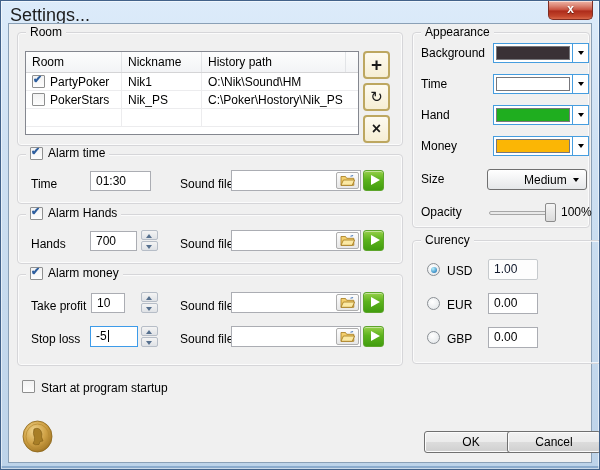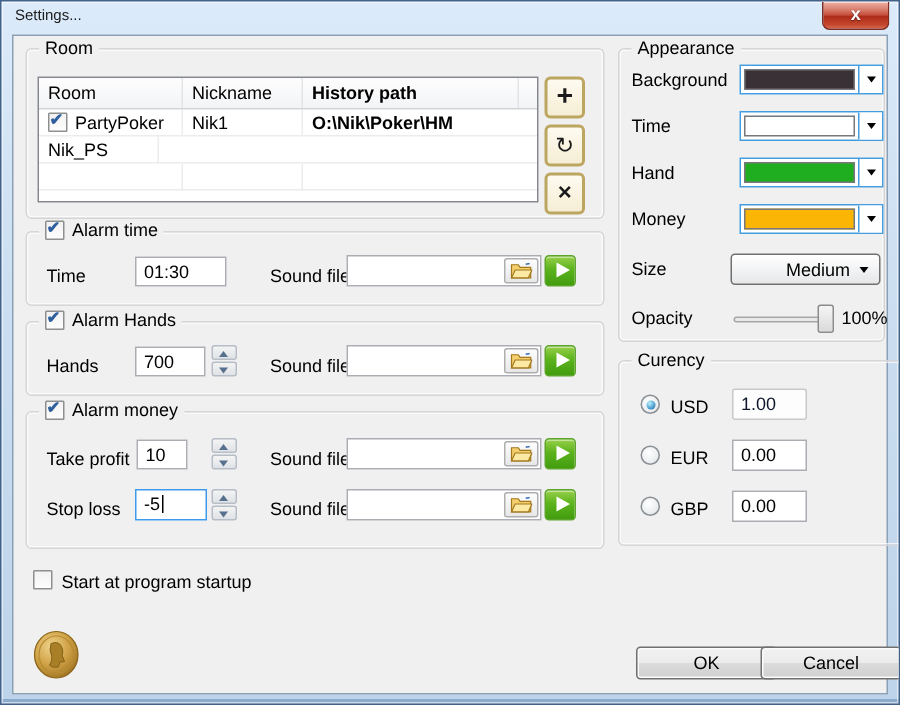--- a/index.html
+++ b/index.html
@@ -4,21 +4,21 @@
 <style>
   * { margin:0; padding:0; box-sizing:border-box; }
   body { font-family:"Liberation Sans", sans-serif; background:#fff; }
   .window {
     position:relative; width:600px; height:470px;
     background:linear-gradient(180deg,#dcebfa 0%,#cfe1f3 30%,#bdd3e9 100%);
     border:1px solid #42628a; box-shadow:inset 0 0 0 1px rgba(255,255,255,.55), inset 0 -3px 0 #8babcd;
     font-size:12px; color:#000; overflow:hidden;
   }
   .titlebar { position:absolute; top:0; left:0; right:0; height:22px; }
-  .title-text { position:absolute; left:9px; top:4px; font-size:10px; color:#1c1c1c; }
+  .title-text { position:absolute; left:9px; top:4px; font-size:18px; color:#1c1c1c; }
   .close-btn {
     position:absolute; top:0; right:6px; width:45px; height:19px;
     border:1px solid #7e2d22; border-top:none; border-radius:0 0 5px 5px;
     background:linear-gradient(180deg,#f0b5a7 0%,#da8271 28%,#c74f3d 50%,#ad2b1a 55%,#c3462c 85%,#d8684a 100%);
     color:#fff; font-weight:bold; font-size:12px; text-align:center; line-height:16px;
     box-shadow:inset 0 1px 0 rgba(255,255,255,.55); text-shadow:0 1px 1px rgba(0,0,0,.5); cursor:default;
   }
   .client {
     position:absolute; left:7px; top:22px; width:584px; height:440px;
     background:#f0f0f0; border:1px solid #8aa0b6;
@@ -59,21 +59,21 @@
           background:linear-gradient(180deg,#97d04a 0%,#5cb31c 45%,#429d0f 100%);
           box-shadow:inset 0 1px 0 rgba(255,255,255,.45); }
   .play::after { content:""; position:absolute; left:7px; top:4px;
           border-left:9px solid #fff; border-top:5.5px solid transparent; border-bottom:5.5px solid transparent; }
   
   .table { position:absolute; left:7px; top:18px; width:334px; height:84px; background:#fff; border:1px solid #84878f; }
   .thead { display:flex; height:21px; background:linear-gradient(180deg,#fdfdfd,#f3f4f6); border-bottom:1px solid #d4d4d6; }
   .th { padding:3px 6px 0 6px; border-right:1px solid #e2e4e7; overflow:hidden; white-space:nowrap; }
   .tr { display:flex; height:18px; border-bottom:1px solid #ececee; align-items:center; }
   .td { height:100%; padding:0 6px; border-right:1px solid #ececee; display:flex; align-items:center; gap:5px; overflow:hidden; white-space:nowrap; }
-  .c1 { width:96px; flex:none; } .c2 { width:80px; flex:none; } .c3 { flex:1; border-right:none;font-weight:bold; }
+  .c1 { width:96px; flex:none; } .c2 { width:80px; flex:none; } .c3 { flex:1; border-right:none; }
   
   .roombtn { position:absolute; left:345px; width:27px; height:28px; border:2px solid #bda760; border-radius:4px;
              background:linear-gradient(180deg,#fdfaf0,#f6eed4); display:flex; align-items:center; justify-content:center;
              font-weight:bold; color:#1a1a1a; }
   
   .colorcombo { position:absolute; width:96px; height:20px; border:1px solid #459ddf; background:#fff; display:flex; }
   .colorcombo .sw-wrap { flex:1; padding:2px; }
   .colorcombo .sw { width:100%; height:100%; border:1px solid #77777c; }
   .colorcombo .dd { width:16px; border-left:1px solid #459ddf; display:flex; align-items:center; justify-content:center; background:#fff; }
   .dd-arrow { border-top:4px solid #000; border-left:3.5px solid transparent; border-right:3.5px solid transparent; }
@@ -114,24 +114,29 @@
           <div class="th" style="width:8px; border-right:none;"></div>
         </div>
         <div class="tr">
           <div class="td c1">
             <span class="cb">
                 <span class="check">✔</span>
               </span>
             <span>PartyPoker</span>
           </div>
           <div class="td c2">Nik1</div>
-          <div class="td c3">O:\Nik\Poker\HM</div>
+          <div class="td c3">O:\Nik\Sound\HM</div>
         </div>
         <div class="tr">
+          <div class="td c1">
+            <span class="cb"></span>
+            <span>PokerStars</span>
+          </div>
           <div class="td c2">Nik_PS</div>
+          <div class="td c3">C:\Poker\Hostory\Nik_PS</div>
         </div>
         <div class="tr">
           <div class="td c1"></div>
             <div class="td c2"></div>
             <div class="td c3"></div>
         </div>
       </div>
       <div class="roombtn" style="top:18px; font-size:19px;">
         <span>+</span>
       </div>

